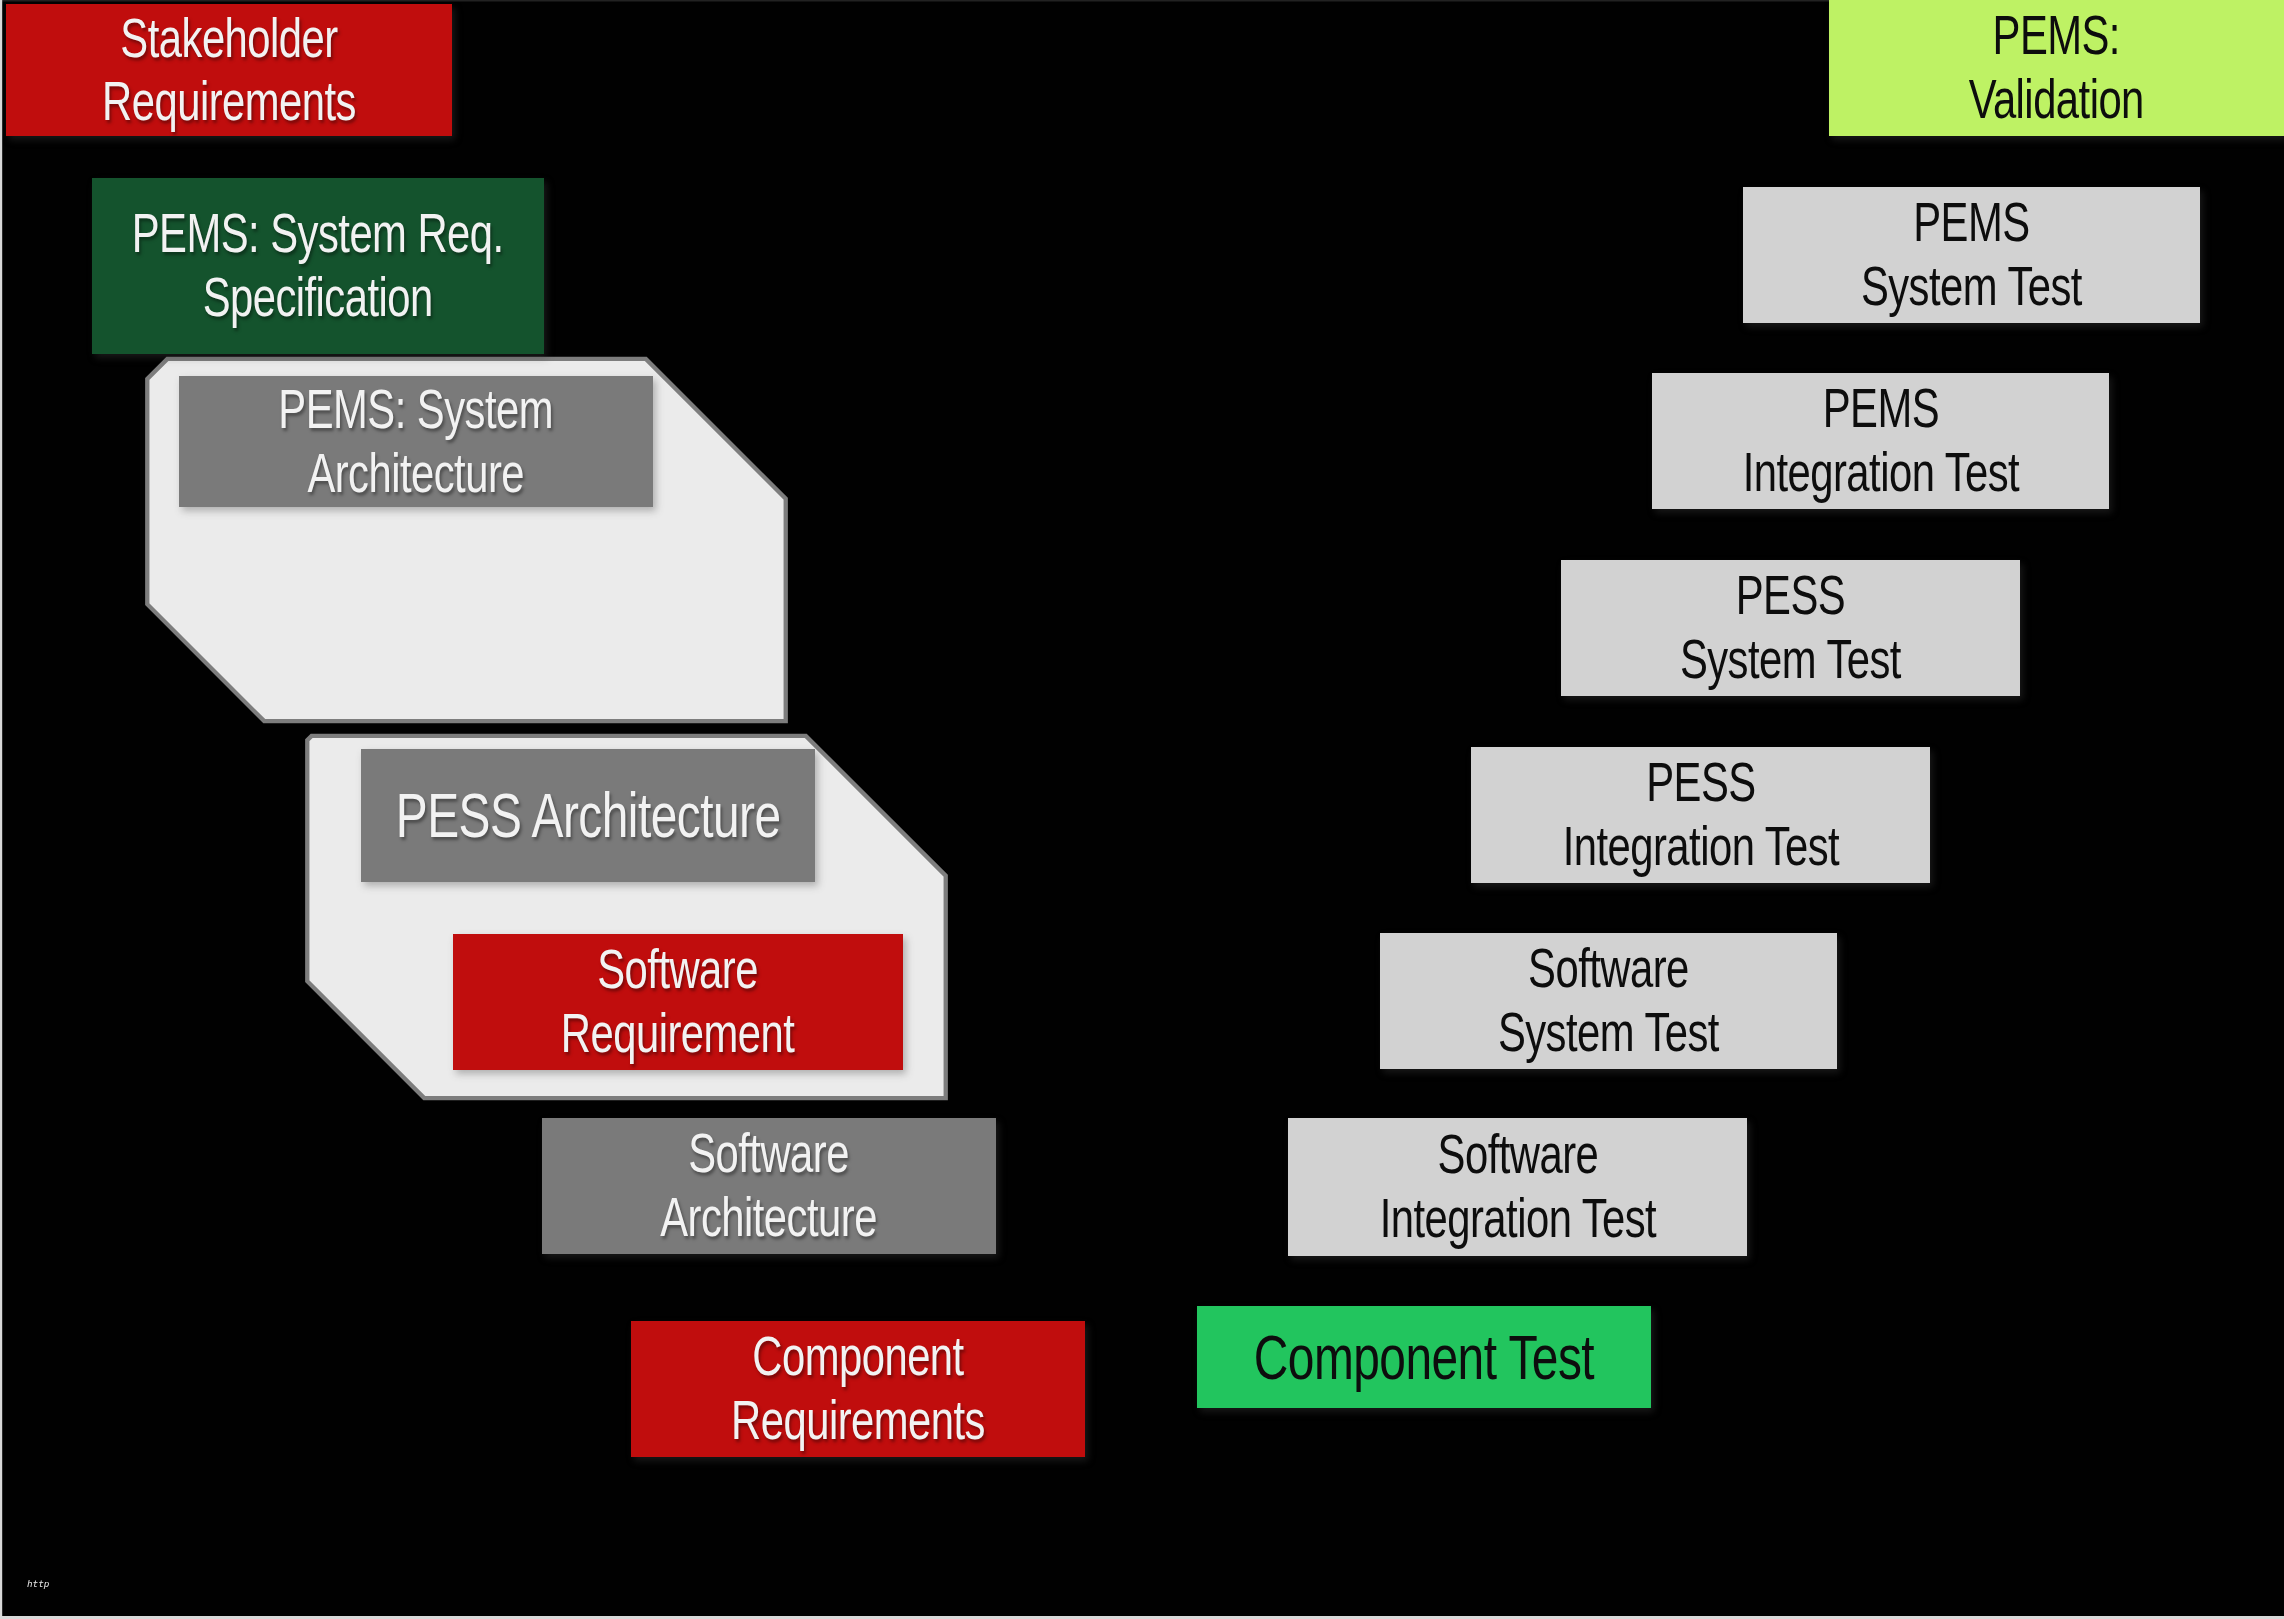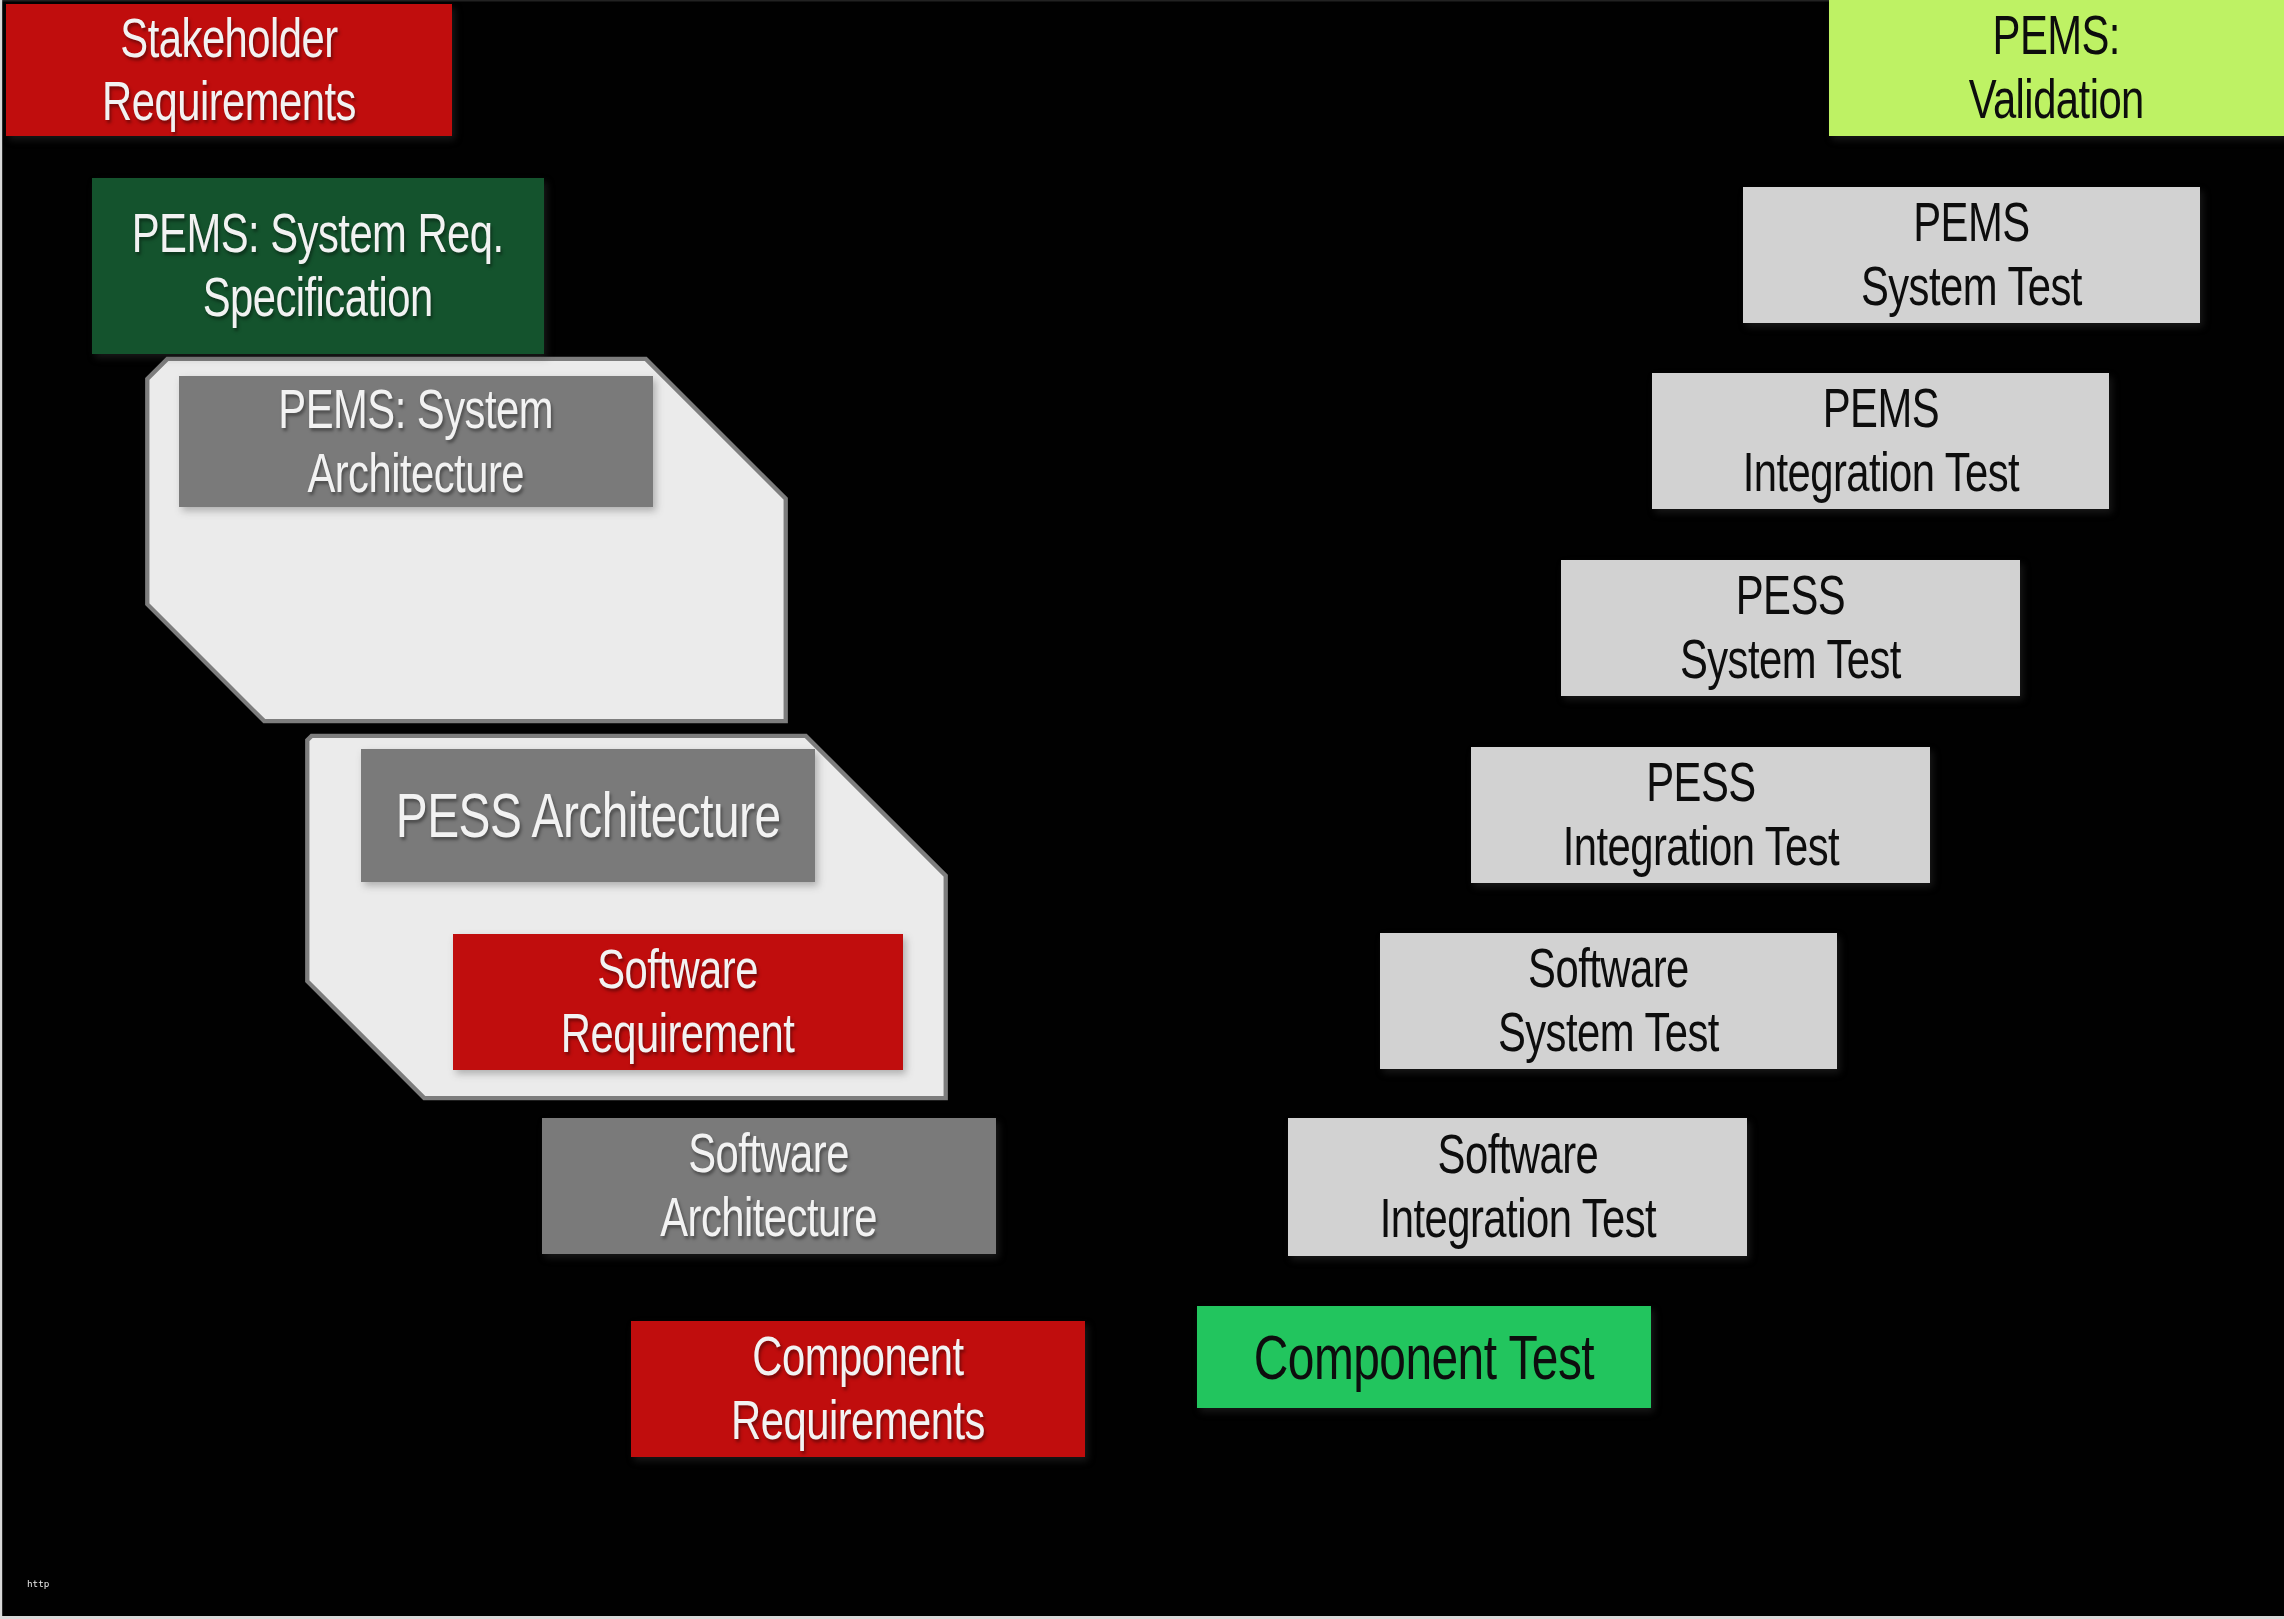--- a/index.html
+++ b/index.html
@@ -39,21 +39,21 @@
 </head>
 <body>
 
 <div id="frame" style="width: 2284px; height: 1619px; background: rgb(1, 1, 1);">
     <svg class="container-shape" width="645" height="368" viewBox="-4 -4 898 513" style="left: 304px; top: 733px;">
       <polygon points="6,0 695,0 890,195 890,505 890,505 163,505 0,342 0,6" fill="#ebebeb" stroke="#7d7d7d" stroke-width="6"></polygon>
     </svg>
     <svg class="container-shape" width="645" height="368" viewBox="-4 -4 898 513" style="left: 144px; top: 356px;">
       <polygon points="28,0 695,0 890,195 890,505 890,505 163,505 0,342 0,28" fill="#ebebeb" stroke="#7d7d7d" stroke-width="6"></polygon>
     </svg>
-  <span id="watermark" style="left: 27px; top: 1578px;">http</span>
+  <span id="watermark" style="left: 27px; top: 1578px; font-style: italic;">http</span>
 <div class="node node-shadow" style="left: 5.7px; top: 4.3px; width: 446px; height: 132px; background: rgb(192, 13, 13);">
       <div class="label fs-double text-light">
         <div class="line">Stakeholder</div>
         <div class="line">Requirements</div>
       </div>
     </div>
     <div class="node node-shadow" style="left: 92px; top: 178px; width: 452px; height: 176px; background: #14532d;">
       <div class="label fs-double text-light">
         <div class="line">PEMS: System Req.</div>
         <div class="line">Specification</div>

